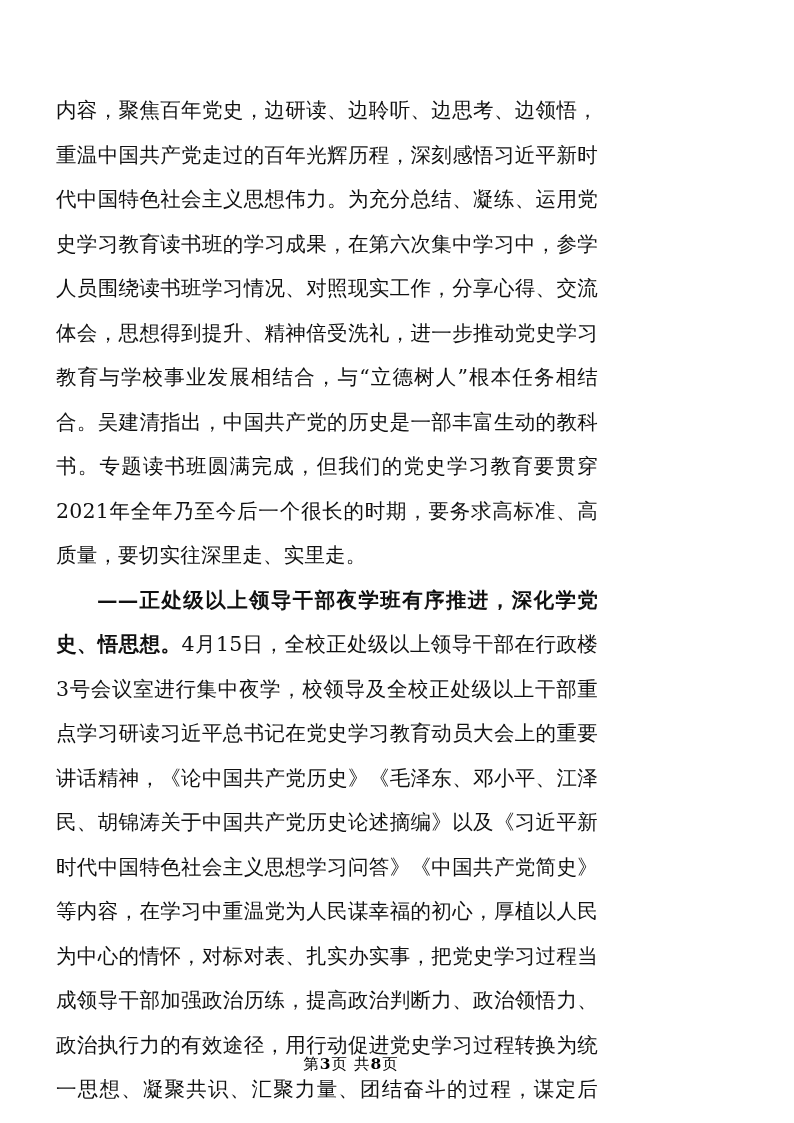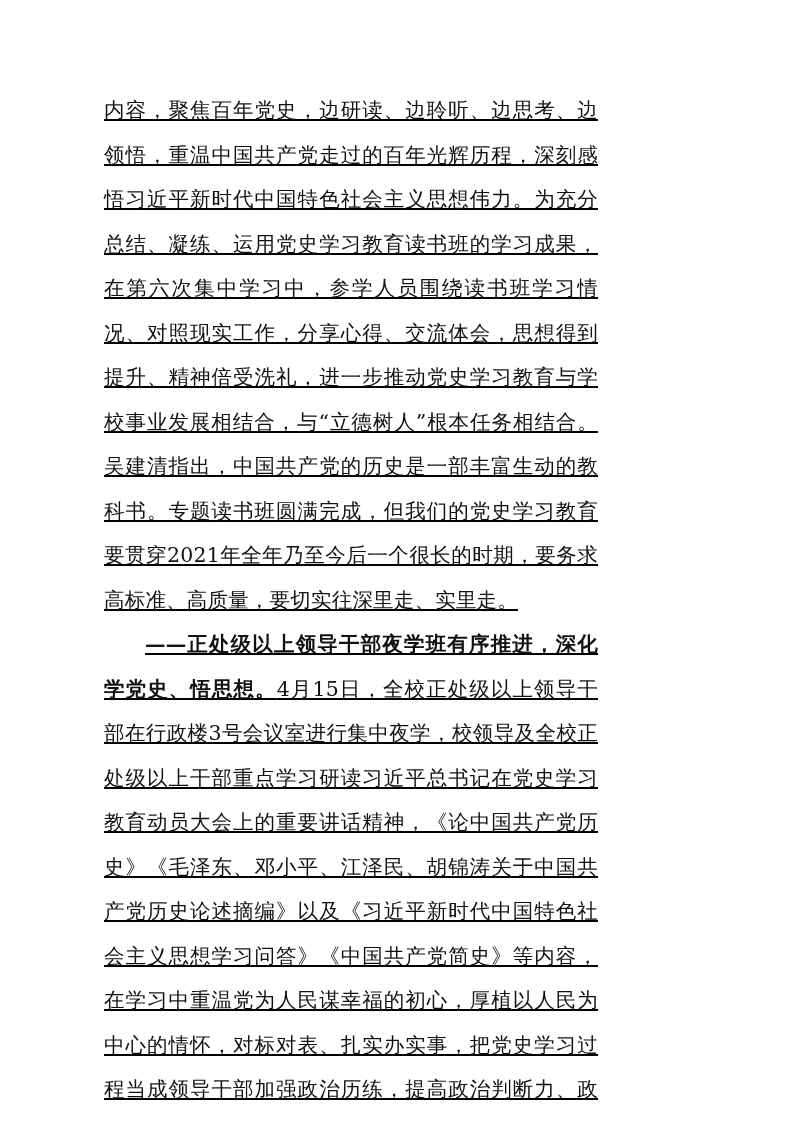--- a/index.html
+++ b/index.html
@@ -14,22 +14,21 @@
     font-family: "DejaVu Serif", "Liberation Serif", serif;
     color: #000000;
     overflow: hidden;
   }
   .page {
     position: absolute;
     left: 0; top: 0;
     width: 702px;
     height: 1123px;
     box-sizing: border-box;
-    padding: 88px 104px 60px 104px;
-    text-decoration: underline;
+    padding: 88px 104px 60px 56px;
   }
   .doc-body {
     font-size: 20.5px;
     line-height: 44.5px;
     text-align: justify;
     text-justify: inter-ideograph;
     letter-spacing: 0.2px;
     color: #111;
   }
   .para {
@@ -69,13 +68,16 @@
     <p class="para">
       <span>内容，聚焦百年党史，边研读、边聆听、边思考、边领悟，重温中国共产党走过的百年光辉历程，深刻感悟习近平新时代中国特色社会主义思想伟力。为充分总结、凝练、运用党史学习教育读书班的学习成果，在第六次集中学习中，参学人员围绕读书班学习情况、对照现实工作，分享心得、交流体会，思想得到提升、精神倍受洗礼，进一步推动党史学习教育与学校事业发展相结合，与“立德树人”根本任务相结合。吴建清指出，中国共产党的历史是一部丰富生动的教科书。专题读书班圆满完成，但我们的党史学习教育要贯穿2021年全年乃至今后一个很长的时期，要务求高标准、高质量，要切实往深里走、实里走。</span>
     </p>
 
     <p class="para indent2">
       <span class="bold-run">——正处级以上领导干部夜学班有序推进，深化学党史、悟思想。</span><span>4月15日，全校正处级以上领导干部在行政楼3号会议室进行集中夜学，校领导及全校正处级以上干部重点学习研读习近平总书记在党史学习教育动员大会上的重要讲话精神，《论中国共产党历史》《毛泽东、邓小平、江泽民、胡锦涛关于中国共产党历史论述摘编》以及《习近平新时代中国特色社会主义思想学习问答》《中国共产党简史》等内容，在学习中重温党为人民谋幸福的初心，厚植以人民为中心的情怀，对标对表、扎实办实事，把党史学习过程当成领导干部加强政治历练，提高政治判断力、政治领悟力、政治执行力的有效途径，用行动促进党史学习过程转换为统一思想、凝聚共识、汇聚力量、团结奋斗的过程，谋定后动、谋</span>
     </p>
 
   </div>
 
+  <div class="footer">
+    <span>第</span><span class="num">3</span><span>页 共</span><span class="num">8</span><span>页</span>
+  </div>
 </div>
 
 </body></html>

